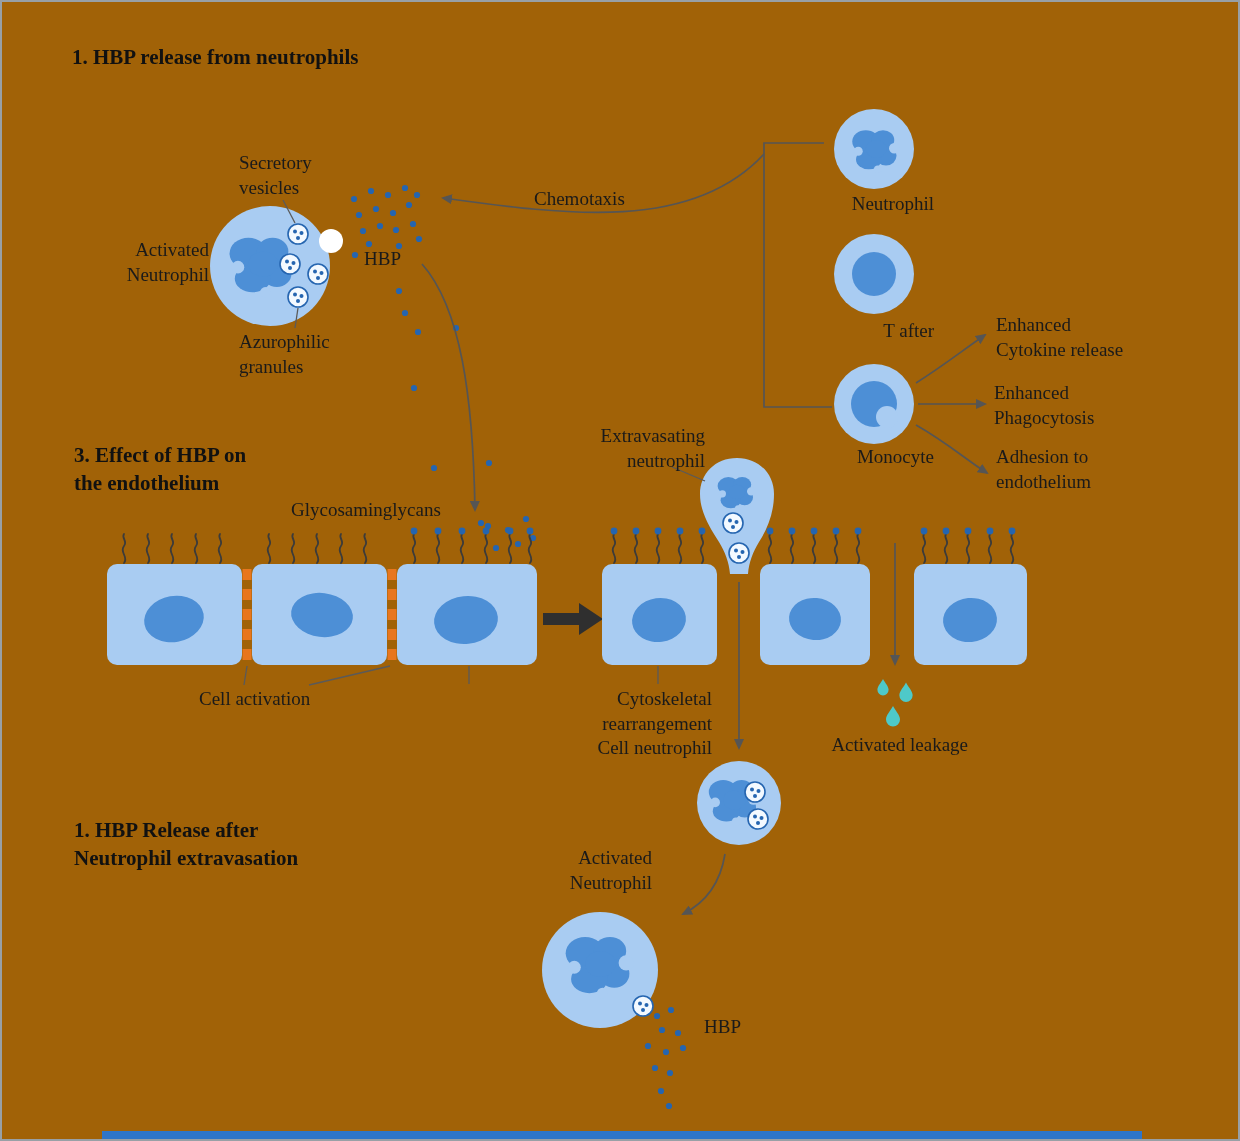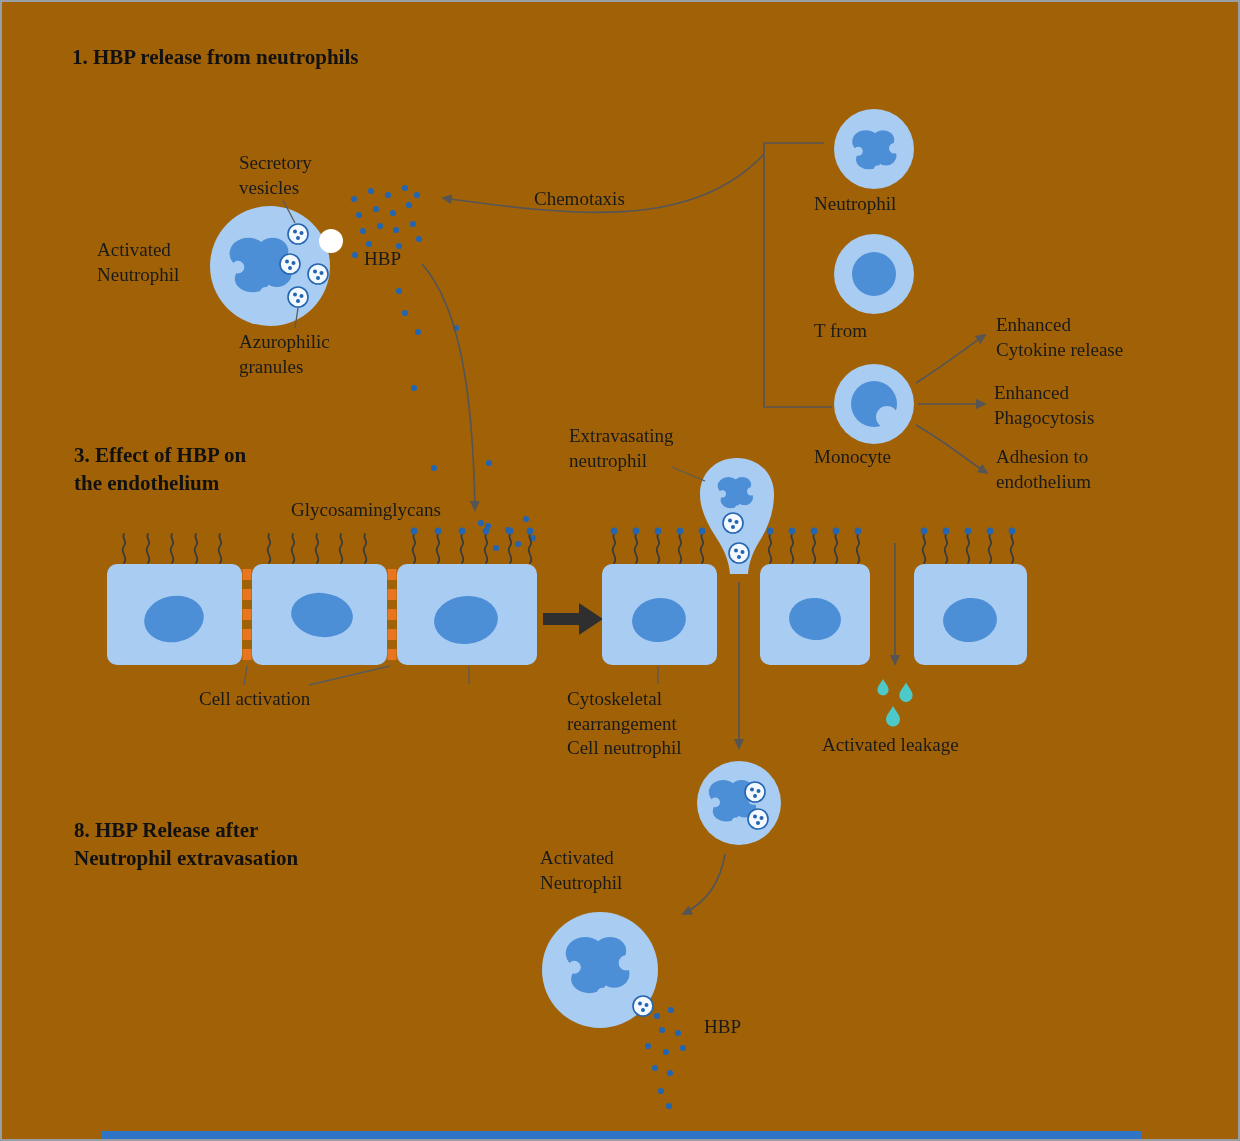--- a/index.html
+++ b/index.html
@@ -8,21 +8,21 @@
     --ink:#1a1a1a; --squig:#3b3b3b; --footer:#2E75C8;
   }
   html,body{margin:0;padding:0;background:#ededed;}
   #figure{position:relative;width:1240px;height:1141px;background:#a16207;
     border:2px solid #98a0a6;box-sizing:border-box;overflow:hidden;
     font-family:Liberation Serif, serif;}
   #diagram-svg{position:absolute;left:0;top:0;}
   .lbl{position:absolute;font-size:19px;line-height:1.32;color:var(--ink);white-space:pre-line;}
   .title{position:absolute;font-size:21px;font-weight:600;color:#111;line-height:1.32;white-space:pre-line;}
   .cellname{font-size:19px;}
-  .center{text-align:left;}
+  .center{text-align:right;}
   .fill-body{fill:var(--cell-body);}
   .fill-nuc{fill:var(--nucleus);}
   .fill-dot{fill:var(--dot);}
   .ves-c{fill:#f3f9ff;stroke:var(--dot);stroke-width:1.6;}
   .squig{stroke:var(--squig);stroke-width:1.8;fill:none;stroke-linecap:round;}
   .arrow{stroke:var(--arrow);stroke-width:1.7;fill:none;}
   .ptr{stroke:#5a5a5a;stroke-width:1.3;}
   .junction{stroke:var(--junction);stroke-width:9;stroke-dasharray:11 9;}
   .drop{fill:var(--leak);}
   #footer-bar{position:absolute;left:100px;bottom:0;width:1040px;height:8px;background:var(--footer);}
@@ -236,34 +236,34 @@
       <line x1="307" y1="683" x2="388" y2="664"></line>
       <line x1="467" y1="682" x2="467" y2="664"></line>
       <line x1="656" y1="682" x2="656" y2="664"></line>
       <line x1="670" y1="465" x2="703" y2="479"></line>
     </g>
   </svg>
 
   <div class="title" style="left:70px;top:42px">1. HBP release from neutrophils</div>
   <div class="title" style="left:72px;top:440px">3. Effect of HBP on
 the endothelium</div>
-  <div class="title" style="left:72px;top:815px">8. HBP Release after
+  <div class="title" style="left:72px;top:815px">1. HBP Release after
 Neutrophil extravasation</div>
 
   <div class="lbl" style="left:237px;top:148px">Secretory
 vesicles</div>
   <div class="lbl center" style="left:95px;top:235px;width:112px">Activated
 Neutrophil</div>
   <div class="lbl" style="left:237px;top:327px">Azurophilic
 granules</div>
   <div class="lbl" style="left:362px;top:244px">HBP</div>
   <div class="lbl" style="left:532px;top:184px">Chemotaxis</div>
 
   <div class="lbl cellname center" style="left:812px;top:189px;width:120px">Neutrophil</div>
-  <div class="lbl cellname center" style="left:812px;top:316px;width:120px">T from</div>
+  <div class="lbl cellname center" style="left:812px;top:316px;width:120px">T after</div>
   <div class="lbl cellname center" style="left:812px;top:442px;width:120px">Monocyte</div>
 
   <div class="lbl" style="left:994px;top:310px">Enhanced
 Cytokine release</div>
   <div class="lbl" style="left:992px;top:378px">Enhanced
 Phagocytosis</div>
   <div class="lbl" style="left:994px;top:442px">Adhesion to
 endothelium</div>
 
   <div class="lbl" style="left:289px;top:495px">Glycosaminglycans</div>

